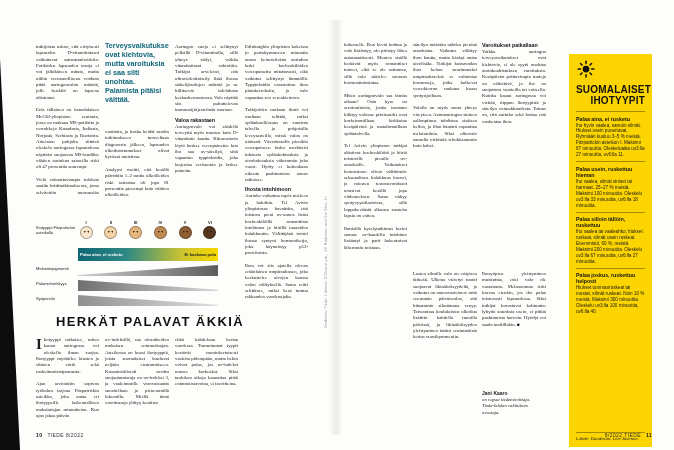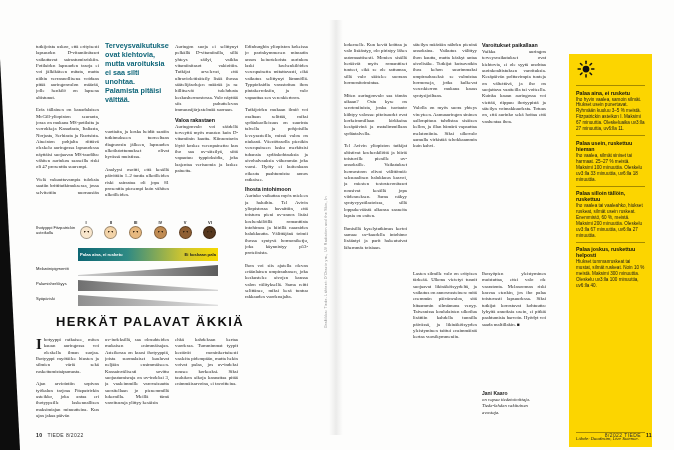--- a/index.html
+++ b/index.html
@@ -236,20 +236,24 @@
           <line x1="12" y1="19.5" x2="12" y2="22.5"></line>
           <line x1="1.5" y1="12" x2="4.5" y2="12"></line>
           <line x1="19.5" y1="12" x2="22.5" y2="12"></line>
           <line x1="4.6" y1="4.6" x2="6.7" y2="6.7"></line>
           <line x1="17.3" y1="17.3" x2="19.4" y2="19.4"></line>
           <line x1="4.6" y1="19.4" x2="6.7" y2="17.3"></line>
           <line x1="17.3" y1="6.7" x2="19.4" y2="4.6"></line>
         </g>
       </svg>
     </div>
+    <div class="sb-title">
+      <div>SUOMALAISET</div>
+      <div>IHOTYYPIT</div>
+    </div>
 
     <div class="sb-entry">
       <div class="sb-entry-title">Palaa aina, ei rusketu</div>
       <div class="sb-entry-body">Iho hyvin vaalea, samoin silmät. Hiukset usein punertavat. Ryhmään kuuluu 3–5 % meistä. Fitzpatrickin asteikon I. Maksimi 67 minuuttia. Oleskeluaika uv3:lla 27 minuuttia, uv6:lla 11.</div>
     </div>
     <div class="sb-entry">
       <div class="sb-entry-title">Palaa usein, ruskettuu hieman</div>
       <div class="sb-entry-body">Iho vaalea, silmät siniset tai harmaat. 25–27 % meistä. Maksimi 100 minuuttia. Oleskelu uv3:lla 33 minuuttia, uv6:lla 18 minuuttia.</div>
     </div>
     <div class="sb-entry">

